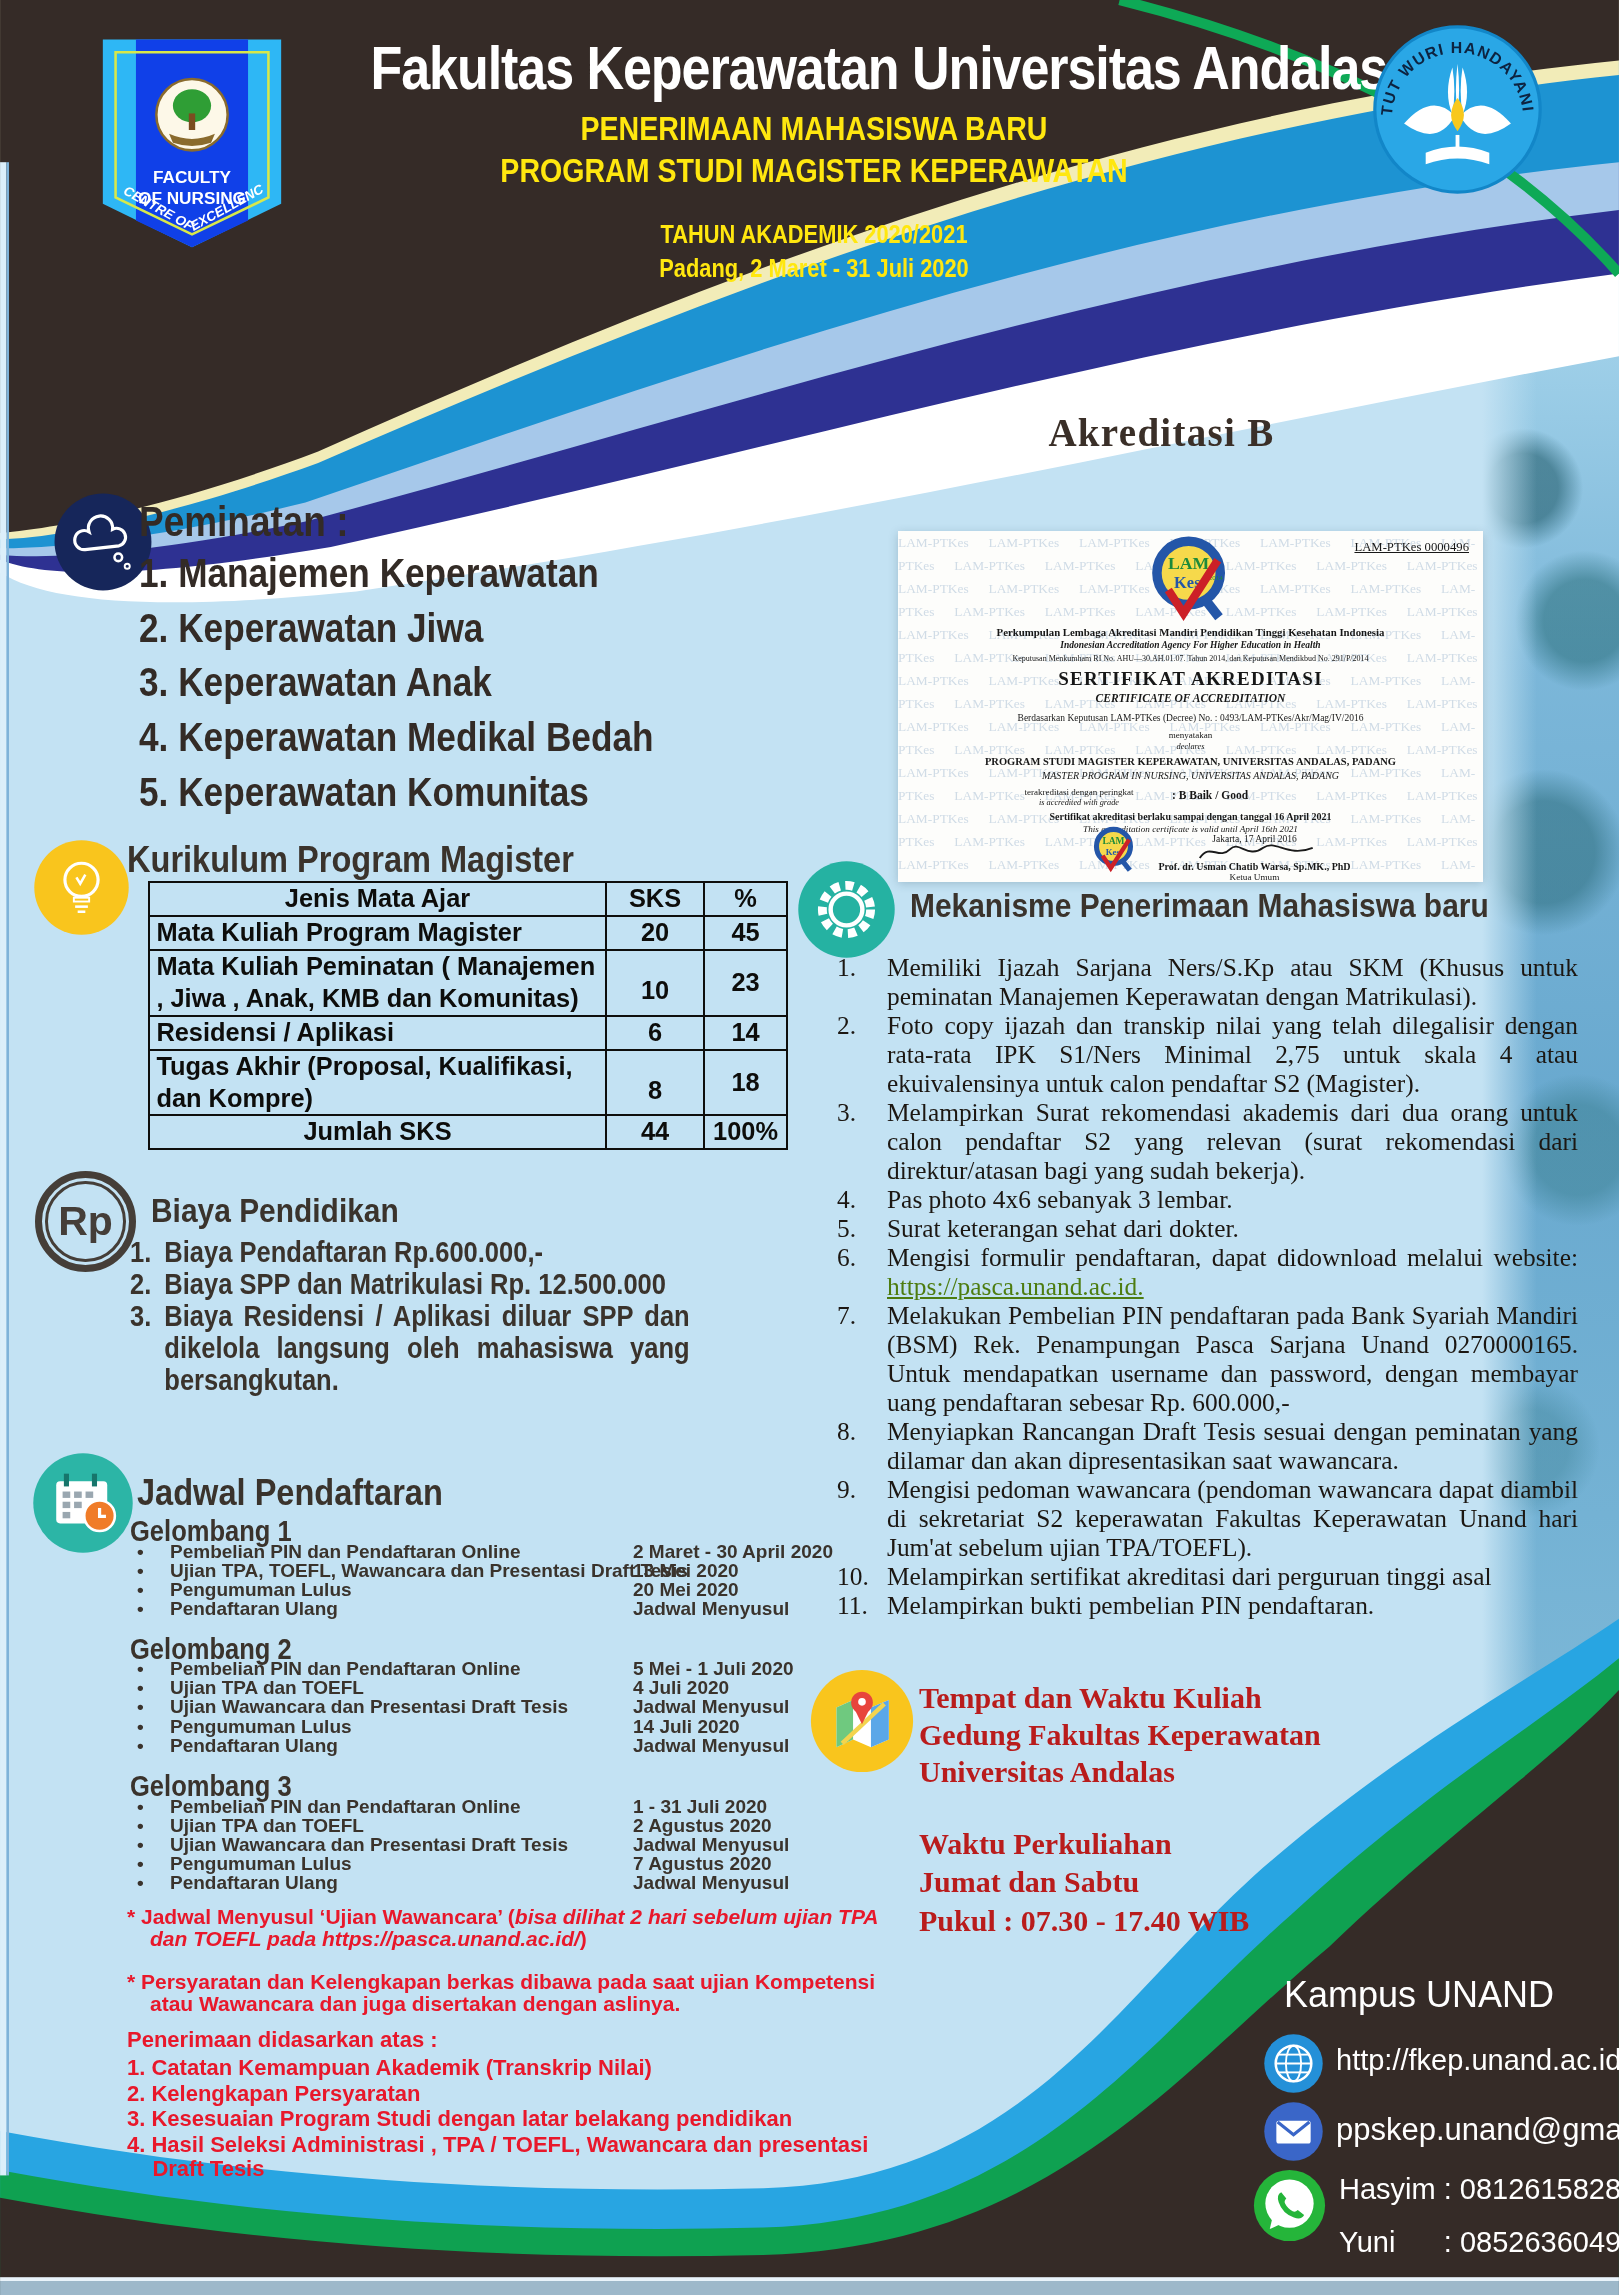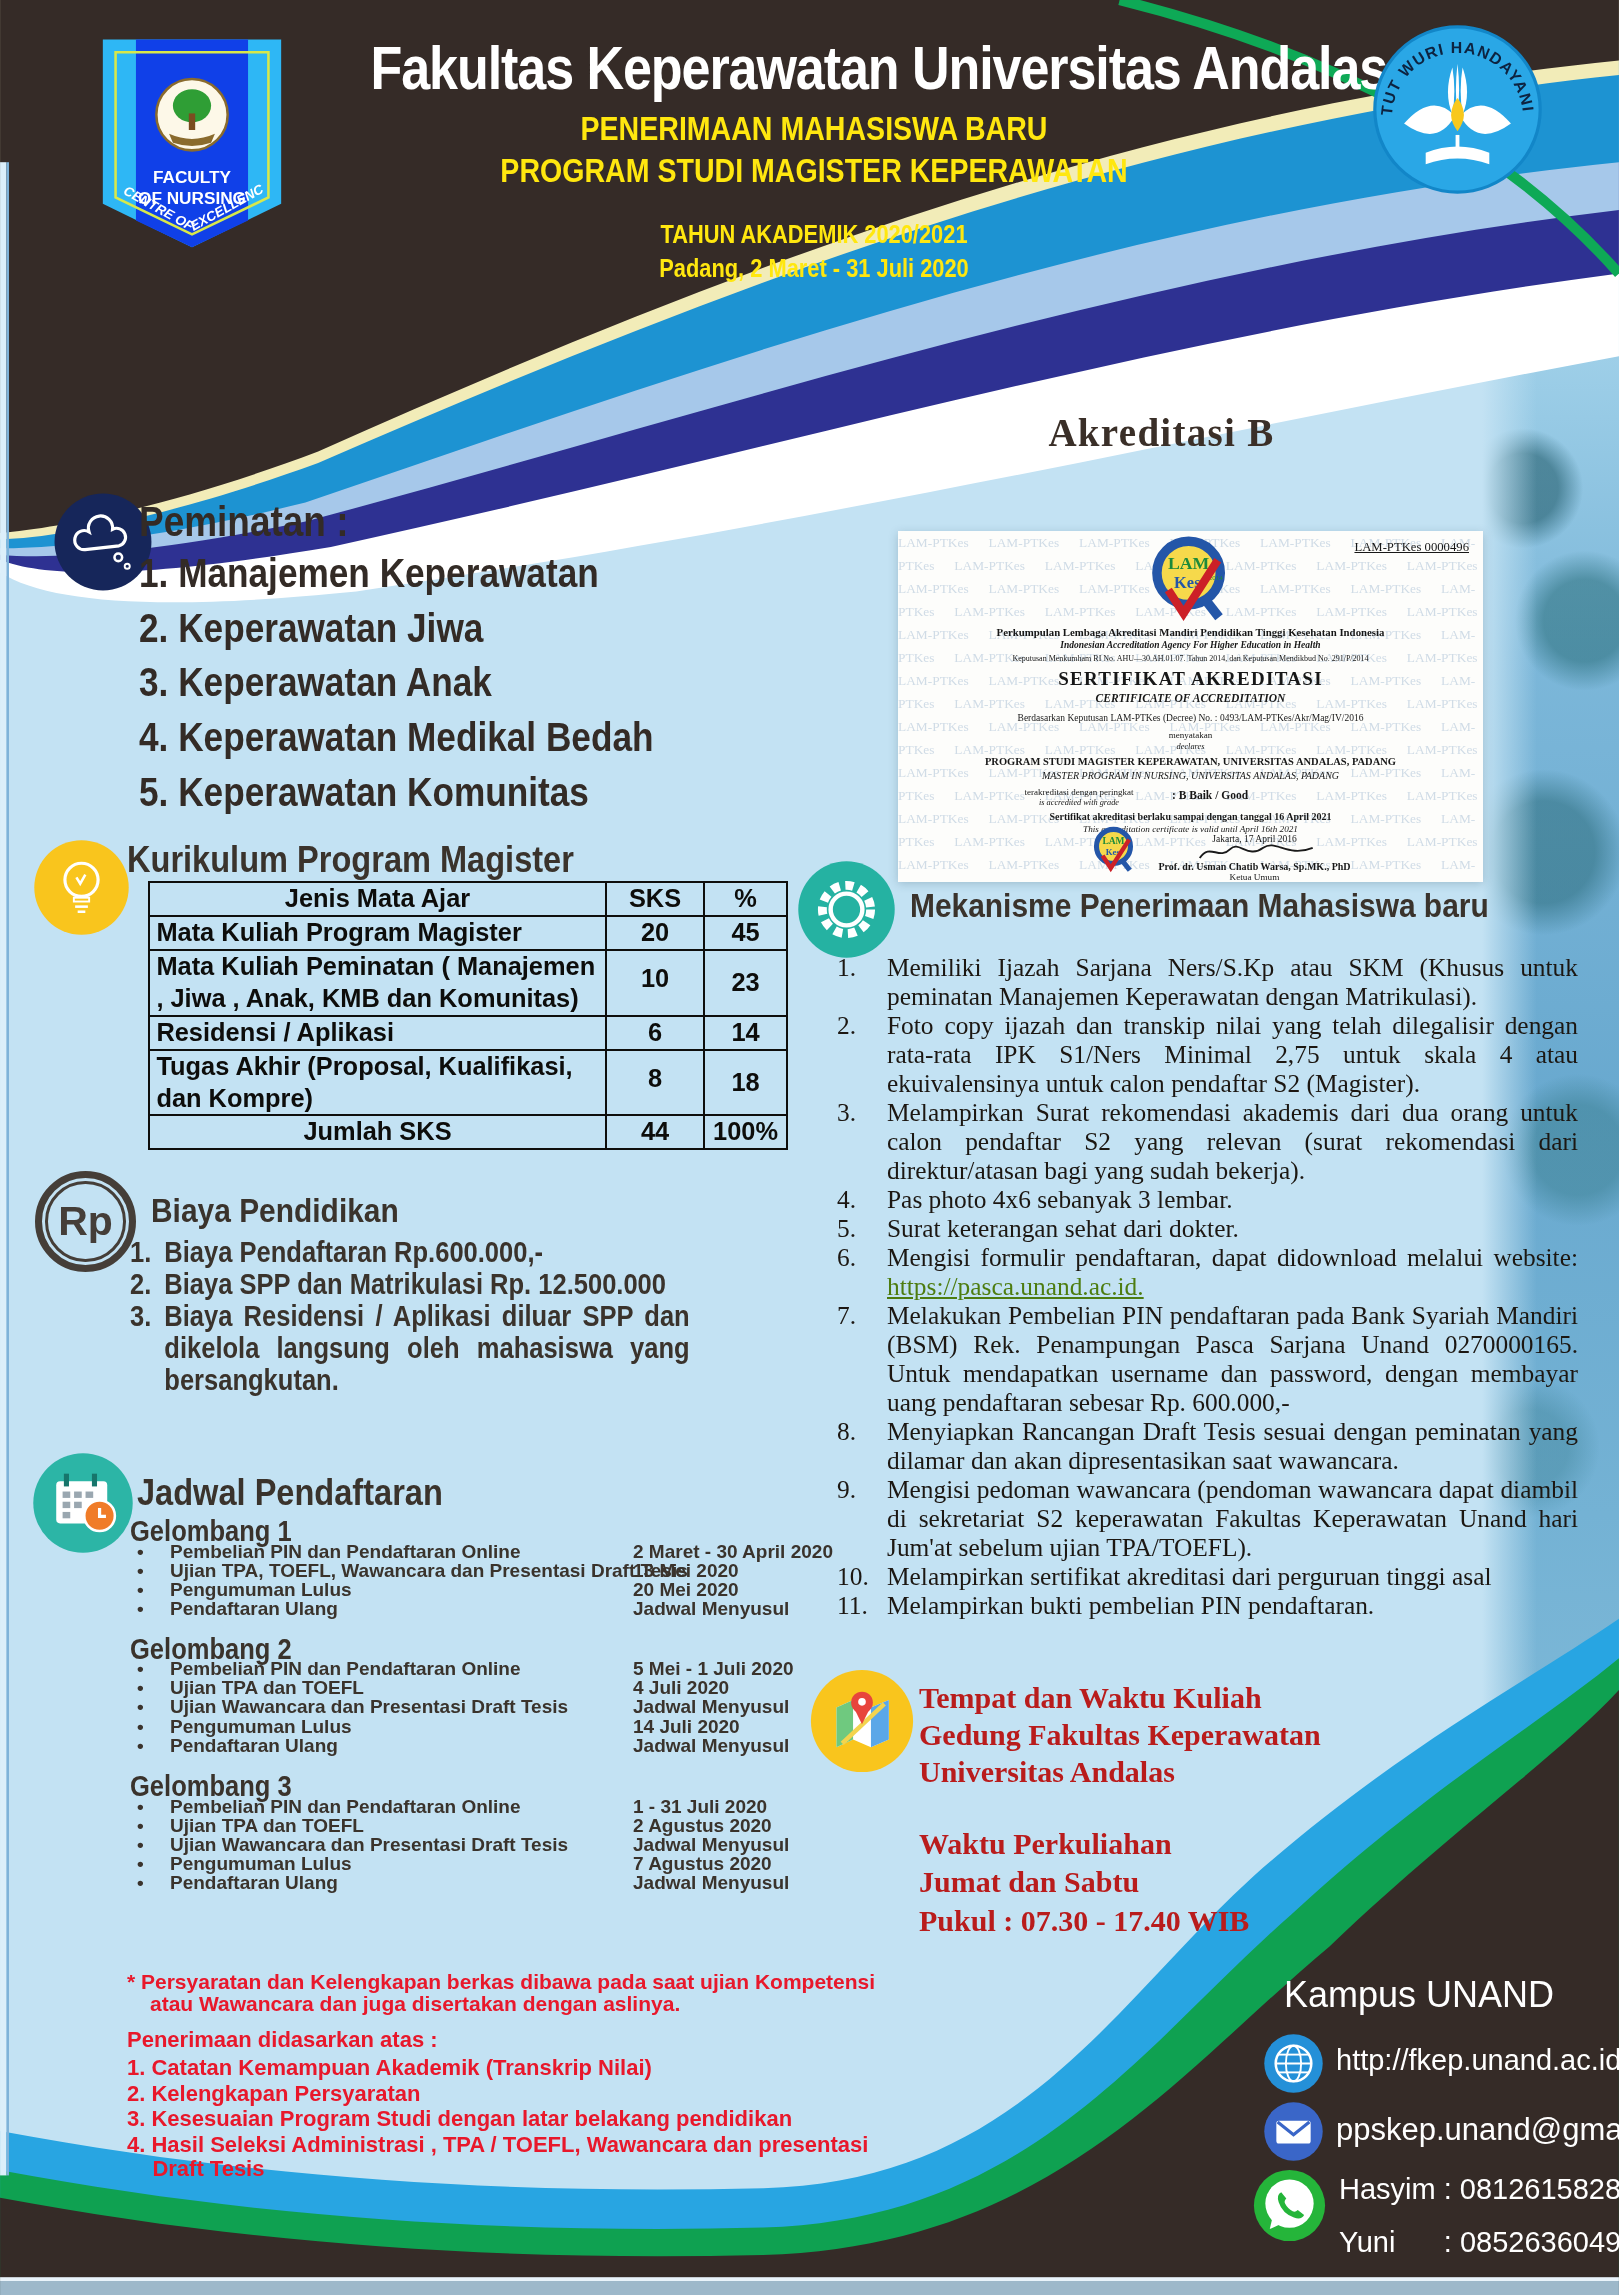--- a/index.html
+++ b/index.html
@@ -47,21 +47,21 @@
   
   .lamkes{position:absolute;}
   
   #peminatan-title{left:139px;top:498px;font-size:42px;font-weight:bold;color:#332b26;white-space:nowrap;}
   .pem-item{left:139px;font-size:40px;font-weight:bold;color:#332b26;white-space:nowrap;}
   #kur-title{left:127px;top:839px;font-size:37px;font-weight:bold;color:#3a332c;white-space:nowrap;}
   #ktable{position:absolute;left:148px;top:881px;width:639px;border-collapse:collapse;table-layout:fixed;}
   #ktable td{border:2.5px solid #0e0e0c;font-size:25.4px;font-weight:bold;color:#0d0d0b;
              padding:0 6.4px;line-height:1.25;}
   #ktable .c{text-align:center;}
-  #ktable .vb{vertical-align:bottom;padding-bottom:20px;}
+  #ktable .vb{vertical-align:bottom;padding-bottom:8px;}
   #biaya-title{left:151px;top:1191px;font-size:34px;font-weight:bold;color:#3a332c;white-space:nowrap;}
   #biaya-list{left:130px;top:1236px;width:636px;}
   .bitem{display:grid;grid-template-columns:39px 1fr;font-size:29px;font-weight:bold;
          color:#3a332c;line-height:32px;text-align:justify;}
   #jadwal-title{left:137px;top:1472px;font-size:37px;font-weight:bold;color:#3a332c;white-space:nowrap;}
   .ghead{position:absolute;left:130px;font-size:29px;font-weight:bold;color:#3a332c;white-space:nowrap;}
   .jrow{position:absolute;left:137px;width:690px;display:grid;
         grid-template-columns:33px 463px 1fr;font-size:19px;font-weight:bold;color:#3a332c;
         line-height:19px;white-space:nowrap;}
   
@@ -375,20 +375,23 @@
     <span>•</span>
     <span>Pengumuman Lulus</span>
     <span>7 Agustus 2020</span>
     </div>
   <div class="jrow" style="top:1873px">
     <span>•</span>
     <span>Pendaftaran Ulang</span>
     <span>Jadwal Menyusul</span>
     </div>
 
+  <div class="abs rnote red" style="top:1906px">
+    <span>* Jadwal Menyusul ‘Ujian Wawancara’ (</span><span class="it">bisa dilihat 2 hari sebelum ujian TPA dan TOEFL pada https://pasca.unand.ac.id/</span><span>)</span>
+  </div>
   <div class="abs rnote red" style="top:1971px">* Persyaratan dan Kelengkapan berkas dibawa pada saat ujian Kompetensi atau Wawancara dan juga disertakan dengan aslinya.</div>
   <div class="abs red" style="left:127px;top:2027px;font-size:22px">Penerimaan didasarkan atas :</div>
   <div class="abs ritem red" style="top:2056px">1. Catatan Kemampuan Akademik (Transkrip Nilai)</div>
   <div class="abs ritem red" style="top:2082px">2. Kelengkapan Persyaratan</div>
   <div class="abs ritem red" style="top:2107px">3. Kesesuaian Program Studi dengan latar belakang pendidikan</div>
   <div class="abs ritem red" style="top:2133px">4. Hasil Seleksi Administrasi , TPA / TOEFL, Wawancara dan presentasi Draft Tesis</div>
 
   <svg class="abs" style="left:797px;top:860px" width="99" height="99" viewBox="0 0 156 156">
     <circle cx="78" cy="78" r="76" fill="#25b2a2"></circle>
     <circle cx="78" cy="78" r="38" fill="none" stroke="#ffffff" stroke-width="14" stroke-dasharray="13 9"></circle>

